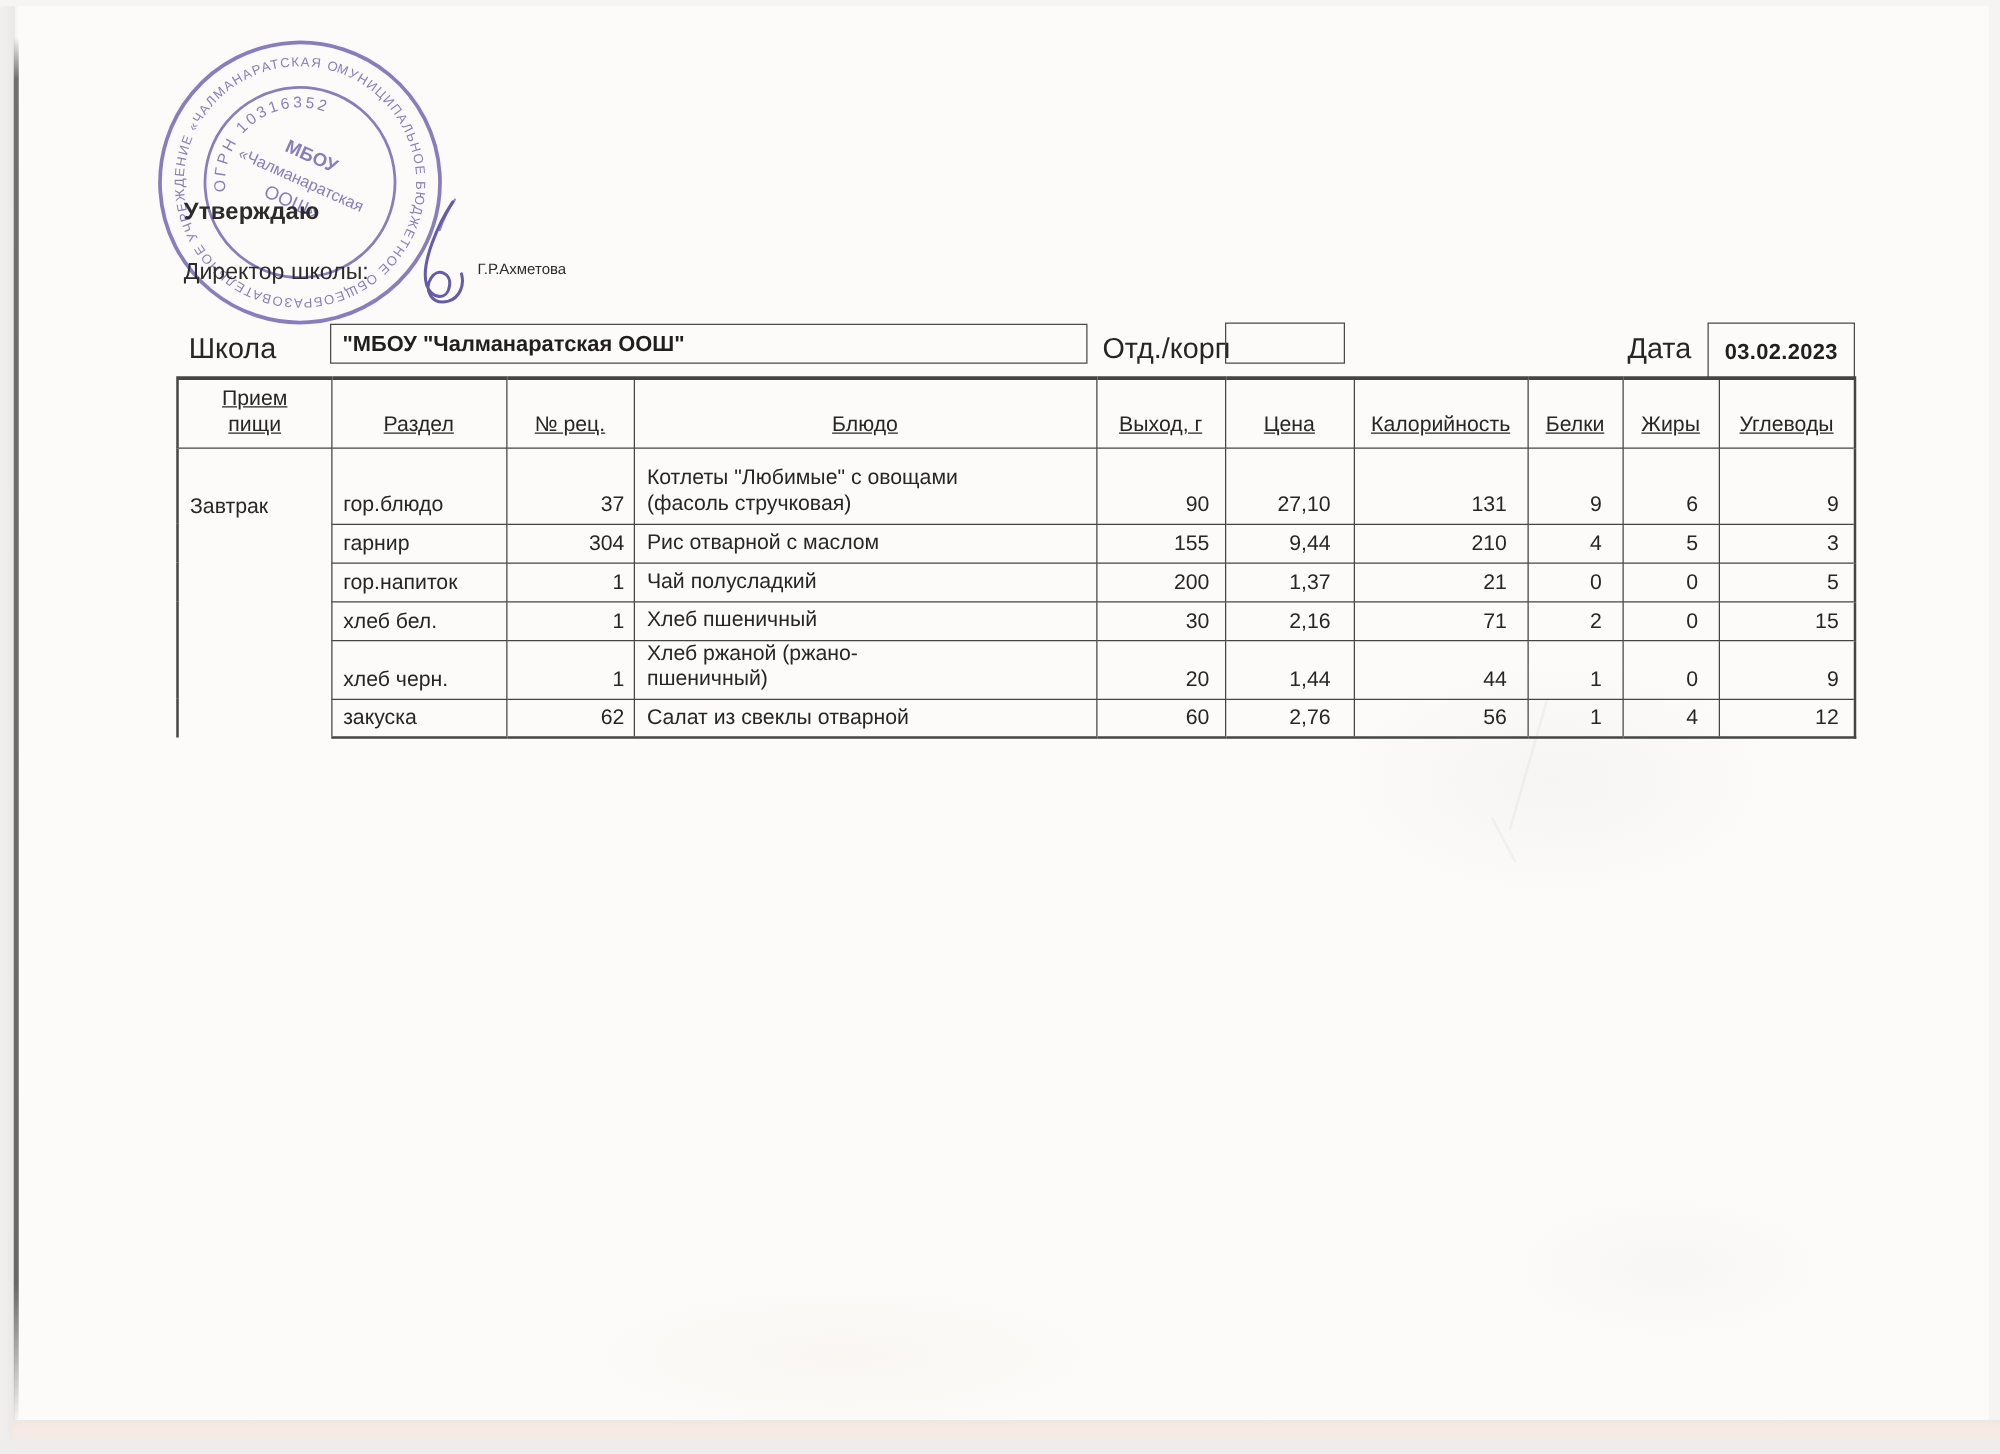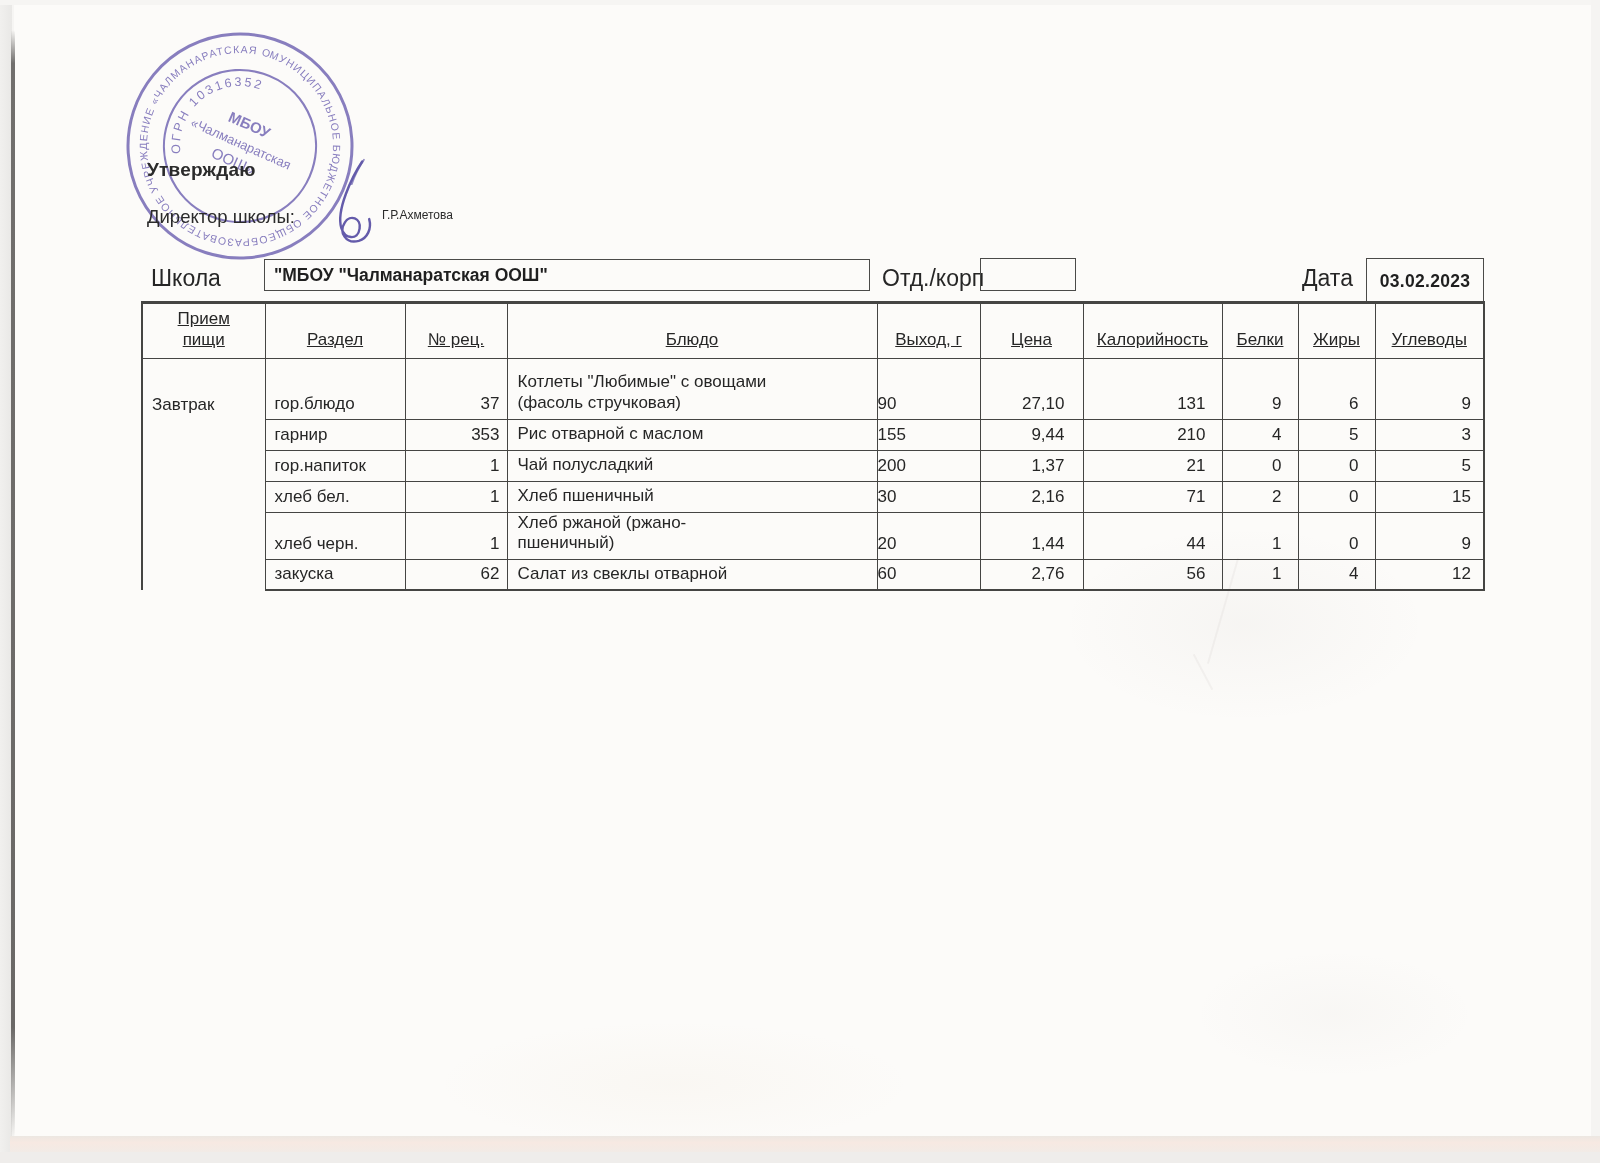--- a/index.html
+++ b/index.html
@@ -58,21 +58,21 @@
   .col-first { border-left-width:2.6px !important; }
   .col-last { border-right-width:2.6px !important; }
   tbody tr.last td { border-bottom-width:2.6px; }
   td.cell-meal { border-bottom:none !important; vertical-align:top; padding:36px 4px 0 9px; }
   tr.r1 { height:61px; } tr.rn { height:31px; } tr.rh { height:55px; }
   td { vertical-align:bottom; padding-bottom:5px; }
   td.c-section { text-align:left; padding-left:9px; }
   td.c-rec { text-align:right; padding-right:7px; }
   td.c-dish { text-align:left; padding-left:10px; line-height:1.22; }
   td.c-dish .dish-span { display:inline-block; max-width:262px; }
-  td.c-out { text-align:left; padding-right:12px; }
+  td.c-out { text-align:right; padding-right:12px; }
   td.c-price { text-align:right; padding-right:18px; }
   td.c-cal { text-align:right; padding-right:16px; }
   td.c-prot, td.c-fat { text-align:right; padding-right:16px; }
   td.c-carb { text-align:right; padding-right:12px; }
 </style>
 </head>
 <body>
 
 <div class="scan-root">
   <div class="paper">
@@ -156,21 +156,21 @@
             <td class="c-dish"><span class="dish-span">Котлеты "Любимые" с овощами (фасоль стручковая)</span></td>
             <td class="c-out">90</td>
             <td class="c-price">27,10</td>
             <td class="c-cal">131</td>
             <td class="c-prot">9</td>
             <td class="c-fat">6</td>
             <td class="col-last c-carb">9</td>
           </tr>
           <tr class="rn">
             <td class="c-section">гарнир</td>
-            <td class="c-rec">353</td>
+            <td class="c-rec">304</td>
             <td class="c-dish"><span class="dish-span">Рис отварной с маслом</span></td>
             <td class="c-out">155</td>
             <td class="c-price">9,44</td>
             <td class="c-cal">210</td>
             <td class="c-prot">4</td>
             <td class="c-fat">5</td>
             <td class="col-last c-carb">3</td>
           </tr>
           <tr class="rn">
             <td class="c-section">гор.напиток</td>

